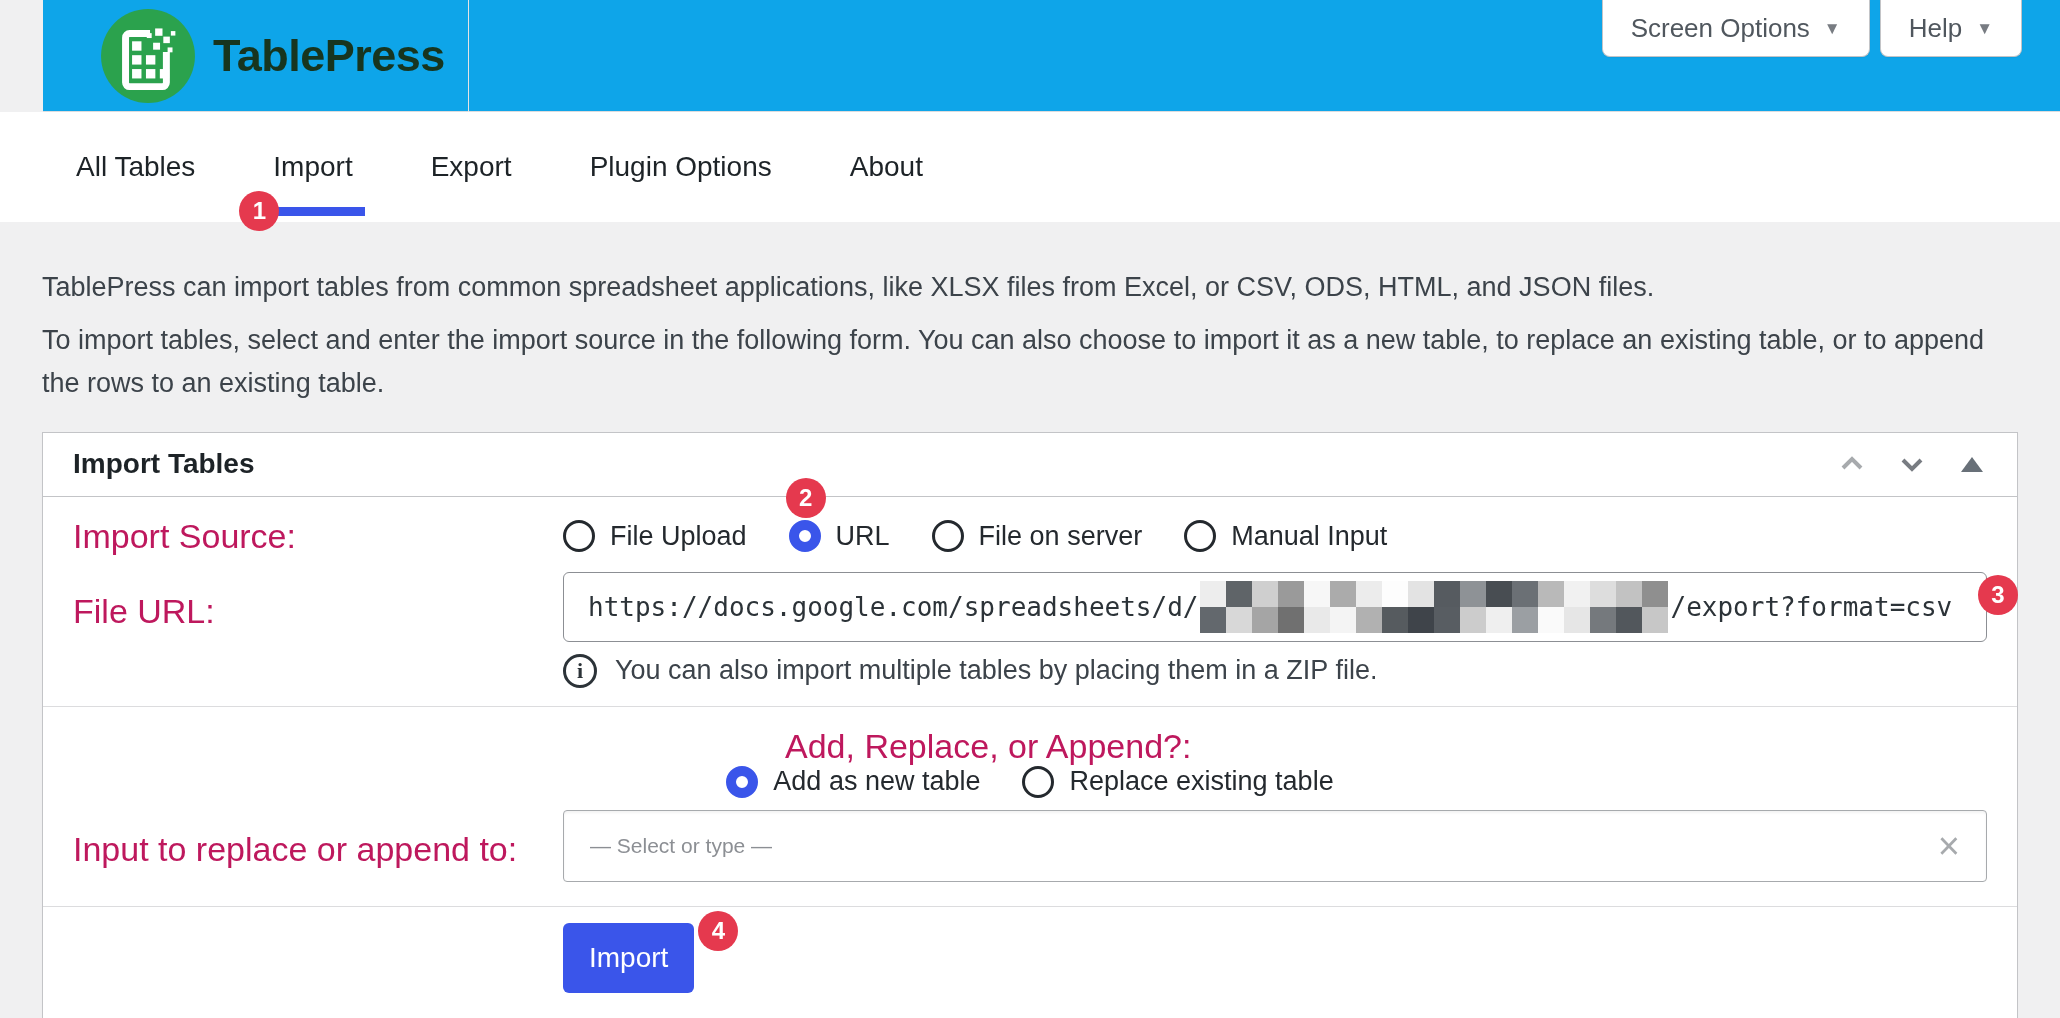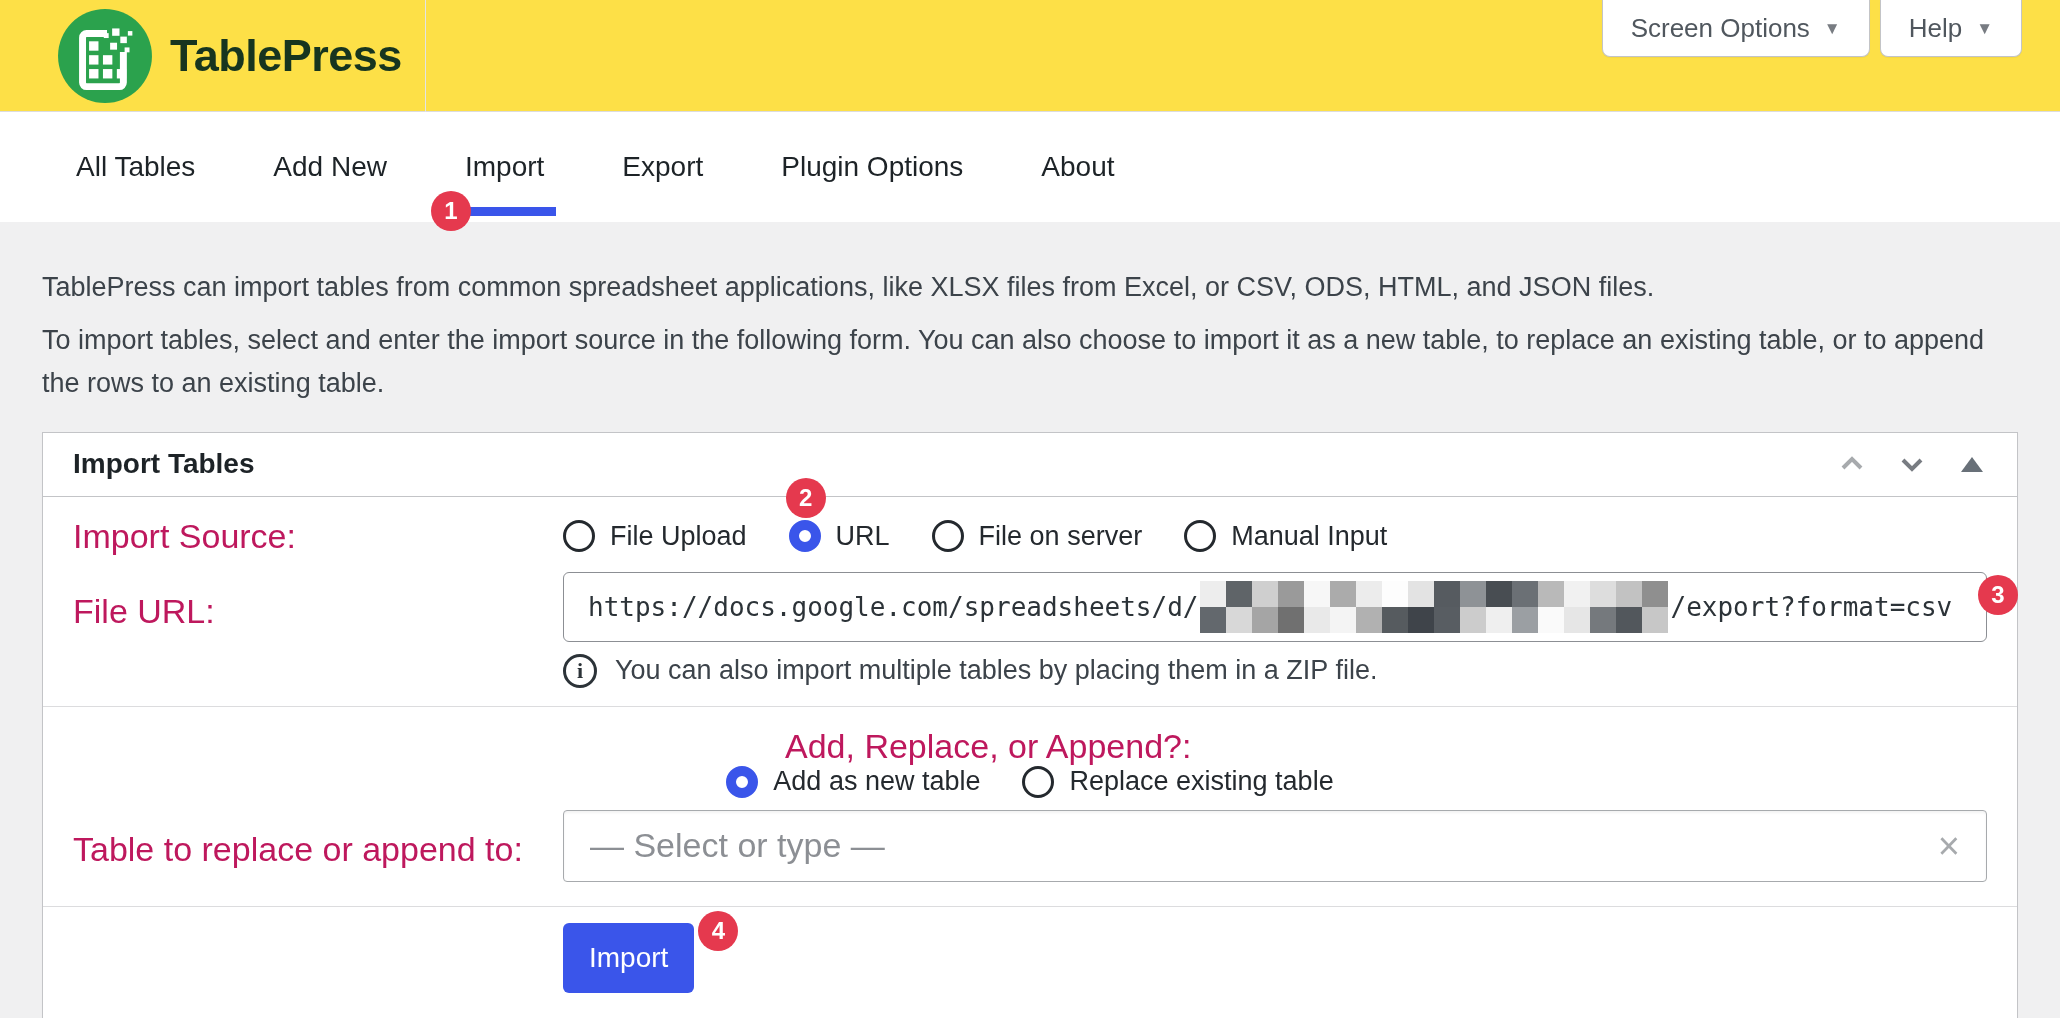--- a/index.html
+++ b/index.html
@@ -14,21 +14,21 @@
     --select-border:#a7aaad;
     --text-dark:#1d2327;
     --text-body:#3c434a;
     --text-muted:#50575e;
   }
   *{box-sizing:border-box;margin:0;padding:0;}
   html,body{width:2060px;height:1018px;overflow:hidden;}
   body{font-family:"Liberation Sans",sans-serif;background:var(--page-bg);color:var(--text-body);}
 
   
-  .topbar{position:relative;height:112px;background:#fde047;border-bottom:1px solid var(--row-border);}
+  .topbar{position:relative;height:112px;background:#0ea5e9;border-bottom:1px solid var(--row-border);margin-left:43px;}
   .brand{height:112px;width:426px;border-right:1px solid #e3e4e6;display:flex;align-items:center;padding-left:56px;}
   .logo-svg{width:98px;height:98px;display:block;flex:none;}
   .brand-name{font-size:45px;font-weight:600;color:var(--logo-text);margin-left:16px;letter-spacing:-.5px;}
   .top-tabs{position:absolute;top:0;right:38px;display:flex;gap:10px;}
   .meta-btn{display:flex;align-items:center;gap:14px;height:57px;padding:0 28px;background:#fff;
     border:1px solid var(--panel-border);border-top:none;border-radius:0 0 8px 8px;
     font-family:"Liberation Sans",sans-serif;font-size:26px;color:var(--text-muted);cursor:pointer;
     box-shadow:0 1px 1px rgba(0,0,0,.04);}
   .meta-caret{font-size:17px;color:#787c82;line-height:1;}
 
@@ -85,21 +85,21 @@
   .input-badge{position:absolute;right:-32px;top:2px;}
   .help-line{display:flex;align-items:center;gap:18px;margin:12px 0 18px 0;font-size:27px;color:var(--text-body);}
   .info-icon{width:34px;height:34px;border:3px solid #2c3338;border-radius:50%;display:flex;align-items:center;
     justify-content:center;font-size:22px;font-weight:600;color:#2c3338;font-family:"Liberation Serif",serif;flex:none;}
 
   
   .row-mode{padding-top:20px;padding-bottom:12px;flex-direction:column;}
   .row-table{padding-bottom:24px;}
   .select-box{position:relative;display:flex;align-items:center;height:72px;border:1px solid var(--select-border);
     border-radius:4px;background:#fff;padding:0 26px;box-shadow:inset 0 2px 3px rgba(0,0,0,.05);}
-  .select-placeholder{font-size:34px;color:#8c8f94;}
+  .select-placeholder{font-size:21px;color:#8c8f94;}
   .select-clear{margin-left:auto;font-size:38px;color:#a7aaad;line-height:1;cursor:pointer;}
 
   
   .row-submit{padding-top:16px;padding-bottom:30px;}
   .btn-wrap{position:relative;display:inline-block;}
   .button-primary{background:var(--accent-blue);color:#fff;border:none;border-radius:6px;height:70px;padding:0 26px;
     font-family:"Liberation Sans",sans-serif;font-size:28px;cursor:pointer;}
   .btn-badge{position:absolute;right:-44px;top:-12px;}
 
   svg{display:block;}
@@ -141,24 +141,20 @@
   </div>
 </header>
 
 <nav class="nav">
 
     <div class="tab">
       <span class="tab-label">All Tables</span>
 
     </div>
 
-    <div class="tab">
-      <span class="tab-label">Add New</span>
-
-    </div>
 
     <div class="tab is-active">
       <span class="tab-label">Import</span>
       <span class="tab-underline"></span>
       <span class="badge tab-badge">1</span>
     </div>
 
     <div class="tab">
       <span class="tab-label">Export</span>
 
@@ -299,21 +295,21 @@
             <label class="radio-item">
               <span class="radio-dot"></span>
               <span class="radio-label">Replace existing table</span>
             </label>
 
 
         </div>
       </div>
 
       <div class="form-row row-table">
-        <div class="form-label lbl-pad">Table to replace or append to:</div>
+        <div class="form-label lbl-pad">Input to replace or append to:</div>
         <div class="form-field">
           <div class="select-box">
             <span class="select-placeholder">— Select or type —</span>
             <span class="select-clear">×</span>
           </div>
         </div>
       </div>
     </div>
 
     <div class="group">

